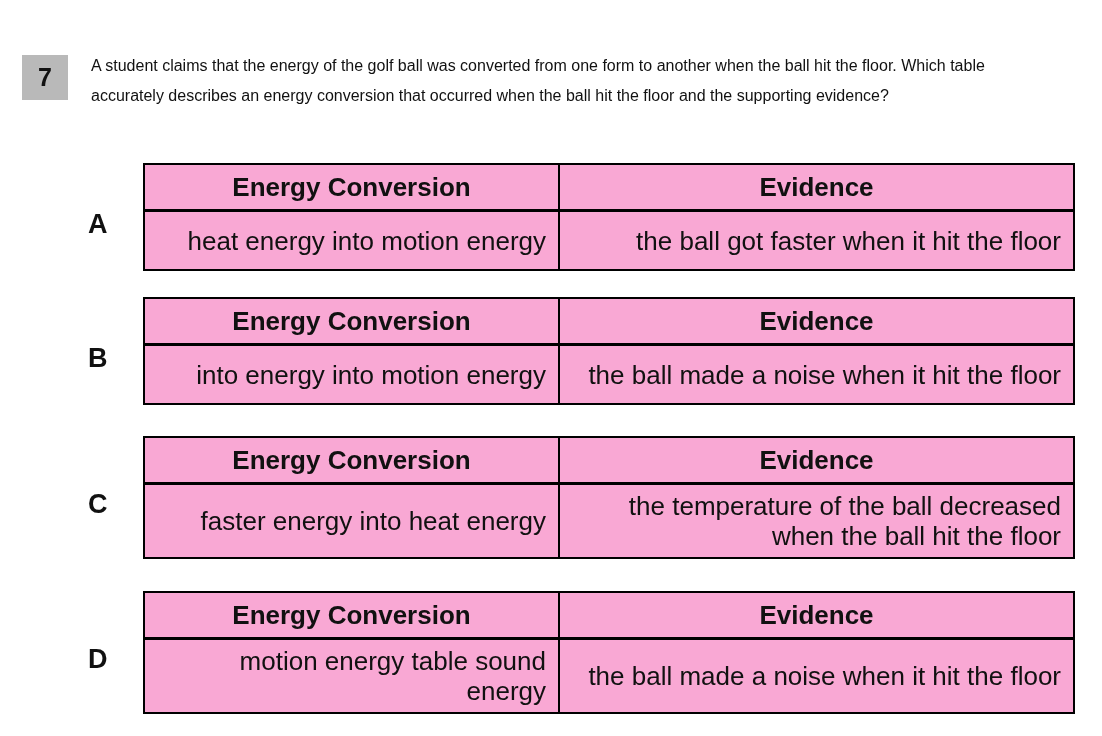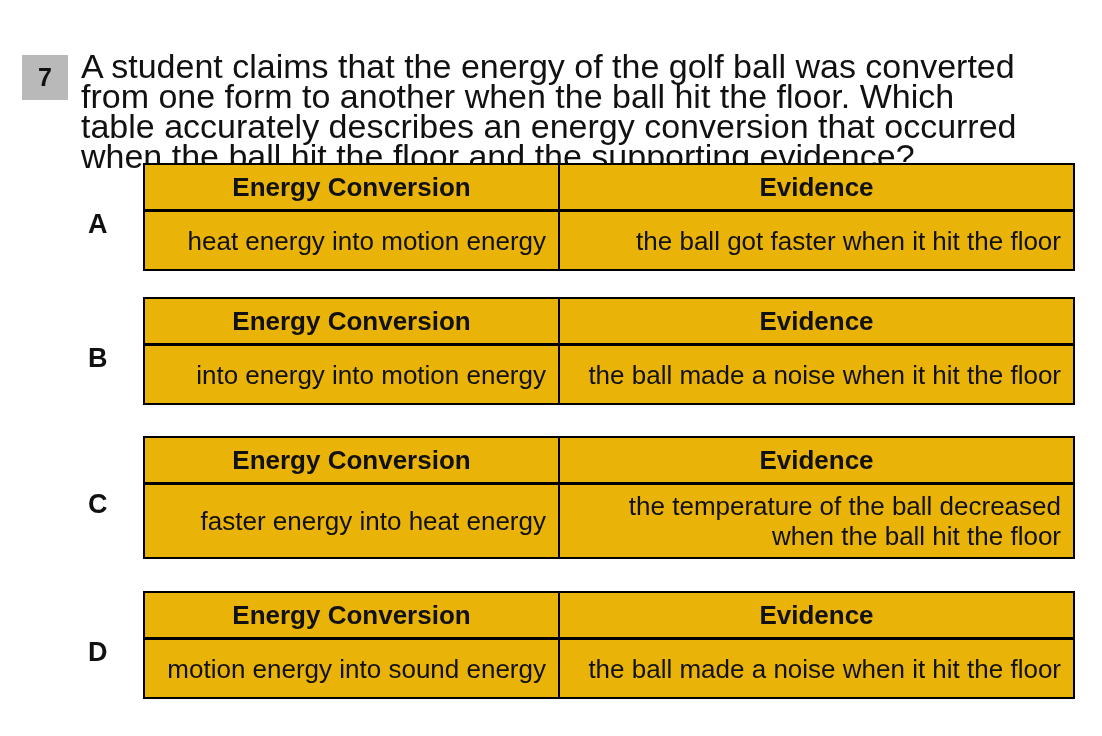--- a/index.html
+++ b/index.html
@@ -32,23 +32,23 @@
     background: #b9b9b9;
     display: flex;
     align-items: center;
     justify-content: center;
     font-weight: bold;
     font-size: 25px;
     line-height: 45px;
     flex: none;
   }
   .qtext {
-    margin-left: 13px;
+    margin-left: 23px;
     width: 948px;
-    font-size: 34px;
+    font-size: 16px;
     line-height: 30px;
     letter-spacing: 0;
   }
 
   
   .option {
     position: absolute;
     left: 88px;
     display: flex;
     align-items: center;
@@ -63,21 +63,21 @@
   }
   .opt-a { top: 163px; }
   .opt-b { top: 297px; }
   .opt-c { top: 436px; }
   .opt-d { top: 591px; }
 
   table.answer-table {
     border-collapse: collapse;
     table-layout: fixed;
     width: 930px;
-    background: #eab308;
+    background: #f9a8d4;
   }
   table.answer-table th,
   table.answer-table td {
     border: 2px solid #000000;
     font-size: 26px;
     line-height: 30px;
   }
   table.answer-table th {
     font-weight: bold;
     text-align: center;
@@ -178,20 +178,20 @@
           <col style="width:515px">
         </colgroup>
       <thead>
         <tr>
           <th>Energy Conversion</th>
           <th>Evidence</th>
         </tr>
       </thead>
       <tbody>
         <tr>
-          <td>motion energy into sound energy</td>
+          <td>motion energy table sound energy</td>
           <td>the ball made a noise when it hit the floor</td>
         </tr>
       </tbody>
     </table>
   </div>
 
 </div>
 
 </body></html>

